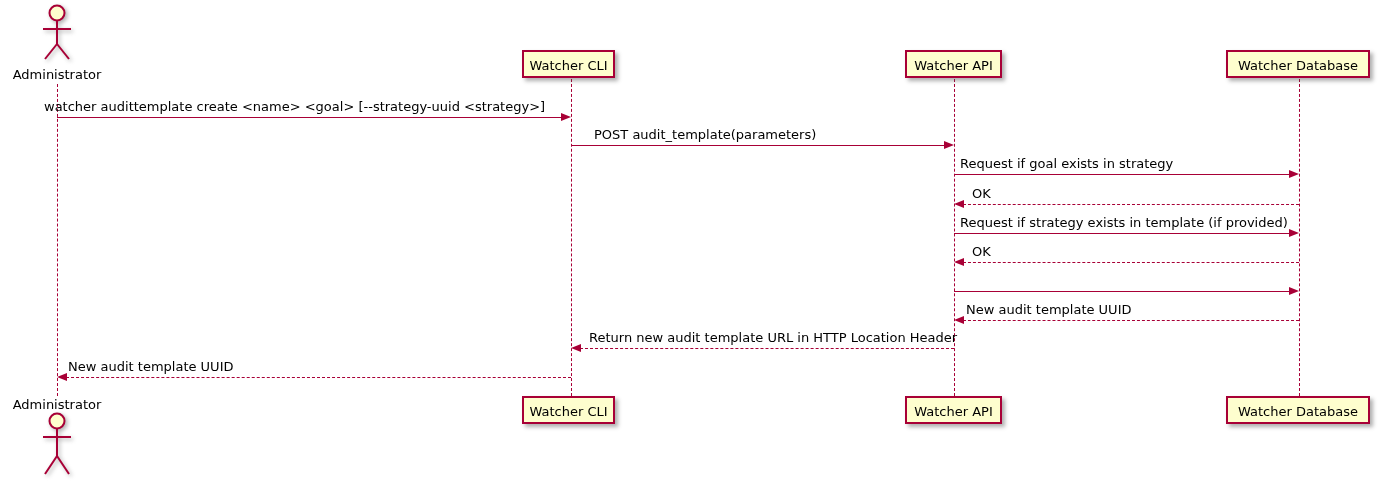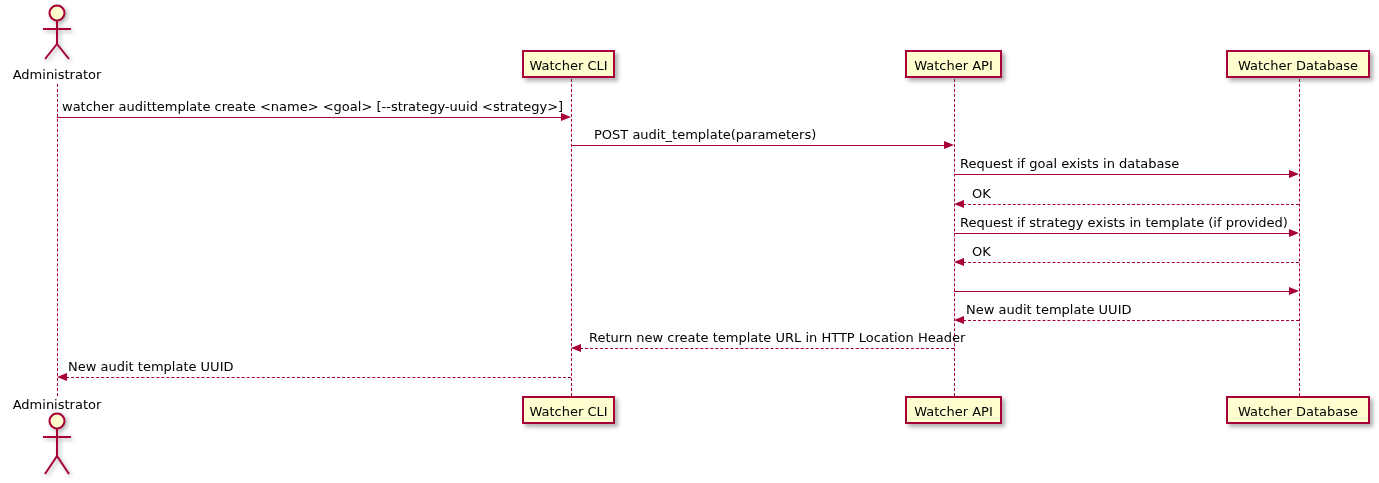--- a/index.html
+++ b/index.html
@@ -38,29 +38,29 @@
 
   <div class="lifeline" style="left:56.5px;top:84px;height:312px;"></div>
   <div class="lifeline" style="left:570.5px;top:79px;height:317px;"></div>
   <div class="lifeline" style="left:953.5px;top:79px;height:317px;"></div>
   <div class="lifeline" style="left:1298.5px;top:79px;height:317px;"></div>
 
   <div class="pbox" style="left:522px;top:50px;width:93px;">Watcher CLI</div>
   <div class="pbox" style="left:905px;top:50px;width:97px;">Watcher API</div>
   <div class="pbox" style="left:1226px;top:50px;width:144px;">Watcher Database</div>
 
-  <div class="mlabel" style="left:62px;top:99px;">watcher audittemplate create &lt;name&gt; &lt;goal&gt; [--strategy-uuid &lt;strategy&gt;]</div>
+  <div class="mlabel" style="left:44px;top:99px;">watcher audittemplate create &lt;name&gt; &lt;goal&gt; [--strategy-uuid &lt;strategy&gt;]</div>
   <div class="mline" style="left:57px;top:117px;width:505px;"></div>
   <div class="ah r" style="left:561px;top:113px;"></div>
 
   <div class="mlabel" style="left:594px;top:127px;">POST audit_template(parameters)</div>
   <div class="mline" style="left:571px;top:145px;width:374px;"></div>
   <div class="ah r" style="left:944px;top:141px;"></div>
 
-  <div class="mlabel" style="left:960px;top:156px;">Request if goal exists in database</div>
+  <div class="mlabel" style="left:960px;top:156px;">Request if goal exists in strategy</div>
   <div class="mline" style="left:954px;top:174px;width:336px;"></div>
   <div class="ah r" style="left:1289px;top:170px;"></div>
 
   <div class="mlabel" style="left:972px;top:186px;">OK</div>
   <div class="mline dashed" style="left:963px;top:204px;width:336px;"></div>
   <div class="ah l" style="left:954px;top:200px;"></div>
 
   <div class="mlabel" style="left:960px;top:215px;">Request if strategy exists in template (if provided)</div>
   <div class="mline" style="left:954px;top:233px;width:336px;"></div>
   <div class="ah r" style="left:1289px;top:229px;"></div>
@@ -69,21 +69,21 @@
   <div class="mline dashed" style="left:963px;top:262px;width:336px;"></div>
   <div class="ah l" style="left:954px;top:258px;"></div>
 
   <div class="mline" style="left:954px;top:291px;width:336px;"></div>
   <div class="ah r" style="left:1289px;top:287px;"></div>
 
   <div class="mlabel" style="left:966px;top:302px;">New audit template UUID</div>
   <div class="mline dashed" style="left:963px;top:320px;width:336px;"></div>
   <div class="ah l" style="left:954px;top:316px;"></div>
 
-  <div class="mlabel" style="left:589px;top:330px;">Return new create template URL in HTTP Location Header</div>
+  <div class="mlabel" style="left:589px;top:330px;">Return new audit template URL in HTTP Location Header</div>
   <div class="mline dashed" style="left:580px;top:348px;width:374px;"></div>
   <div class="ah l" style="left:571px;top:344px;"></div>
 
   <div class="mlabel" style="left:68px;top:359px;">New audit template UUID</div>
   <div class="mline dashed" style="left:66px;top:377px;width:505px;"></div>
   <div class="ah l" style="left:57px;top:373px;"></div>
 
   <div class="actor-label" style="left:0;top:397px;width:114px;">Administrator</div>
   <div class="pbox" style="left:522px;top:396px;width:93px;">Watcher CLI</div>
   <div class="pbox" style="left:905px;top:396px;width:97px;">Watcher API</div>

